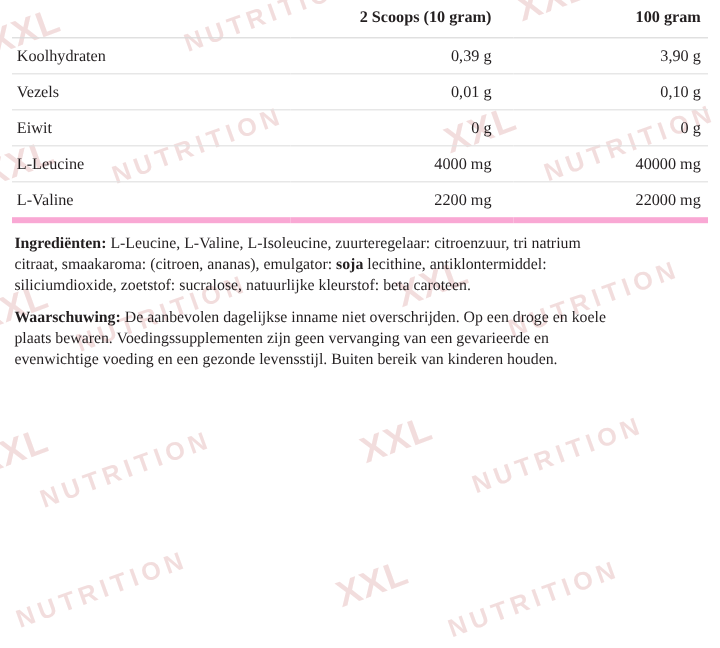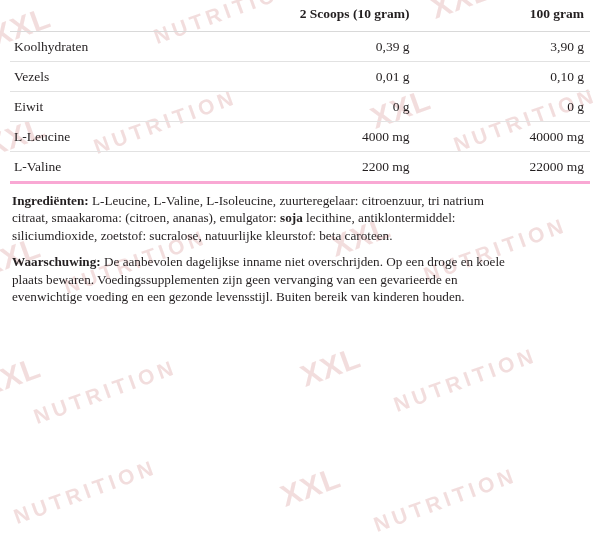--- a/index.html
+++ b/index.html
@@ -62,21 +62,21 @@
     font-weight: bold;
     font-size: 13.5px;
     padding-top: 6px;
     padding-bottom: 9px;
     border-bottom: 1px solid #d9d9d9;
   }
   table.nutrition tbody tr {
     border-bottom: 1px solid #e2e2e2;
   }
   table.nutrition tbody tr:last-child {
-    border-bottom: 3px solid #f9a8d4;
+    border-bottom: 5px solid #f9a8d4;
     margin-top: 16px;
   }
   .col-name  { text-align: left;  width: 40%; }
   .col-v1    { text-align: right; width: 32%; padding-right: 18px !important; }
   .col-v2    { text-align: right; width: 28%; padding-right: 6px !important; }
   .indent    { padding-left: 14px !important; }
 
   .notes {
     position: relative;
     z-index: 1;

